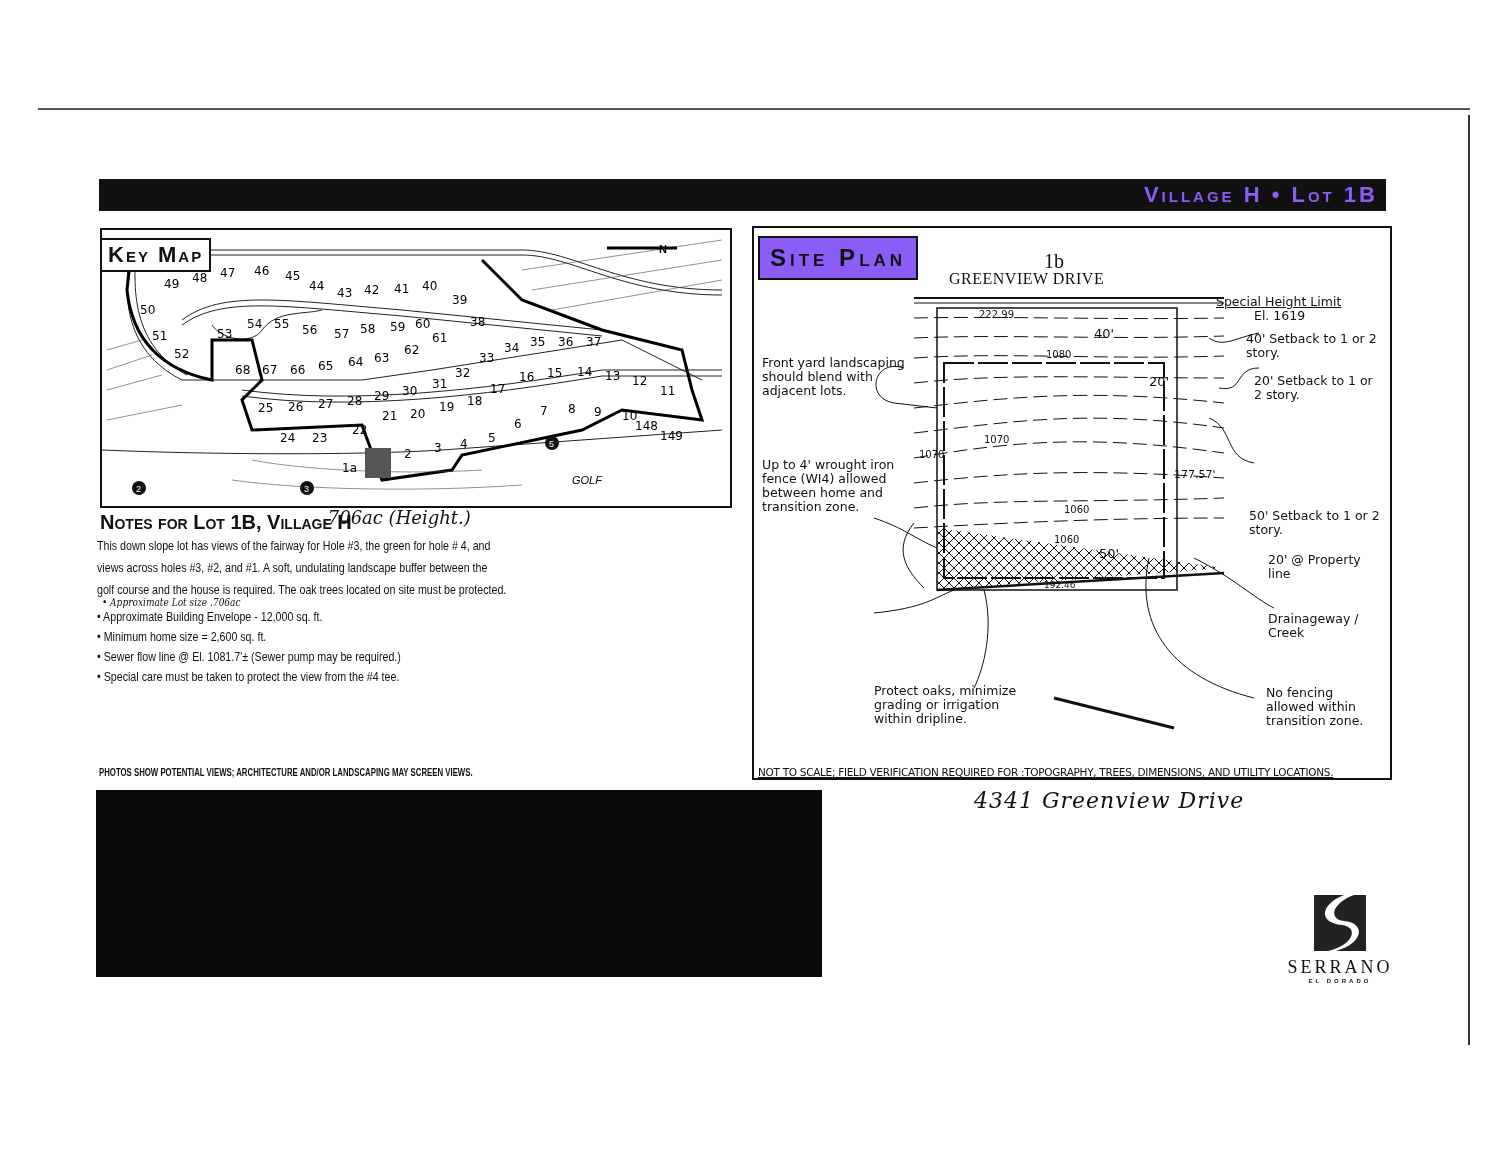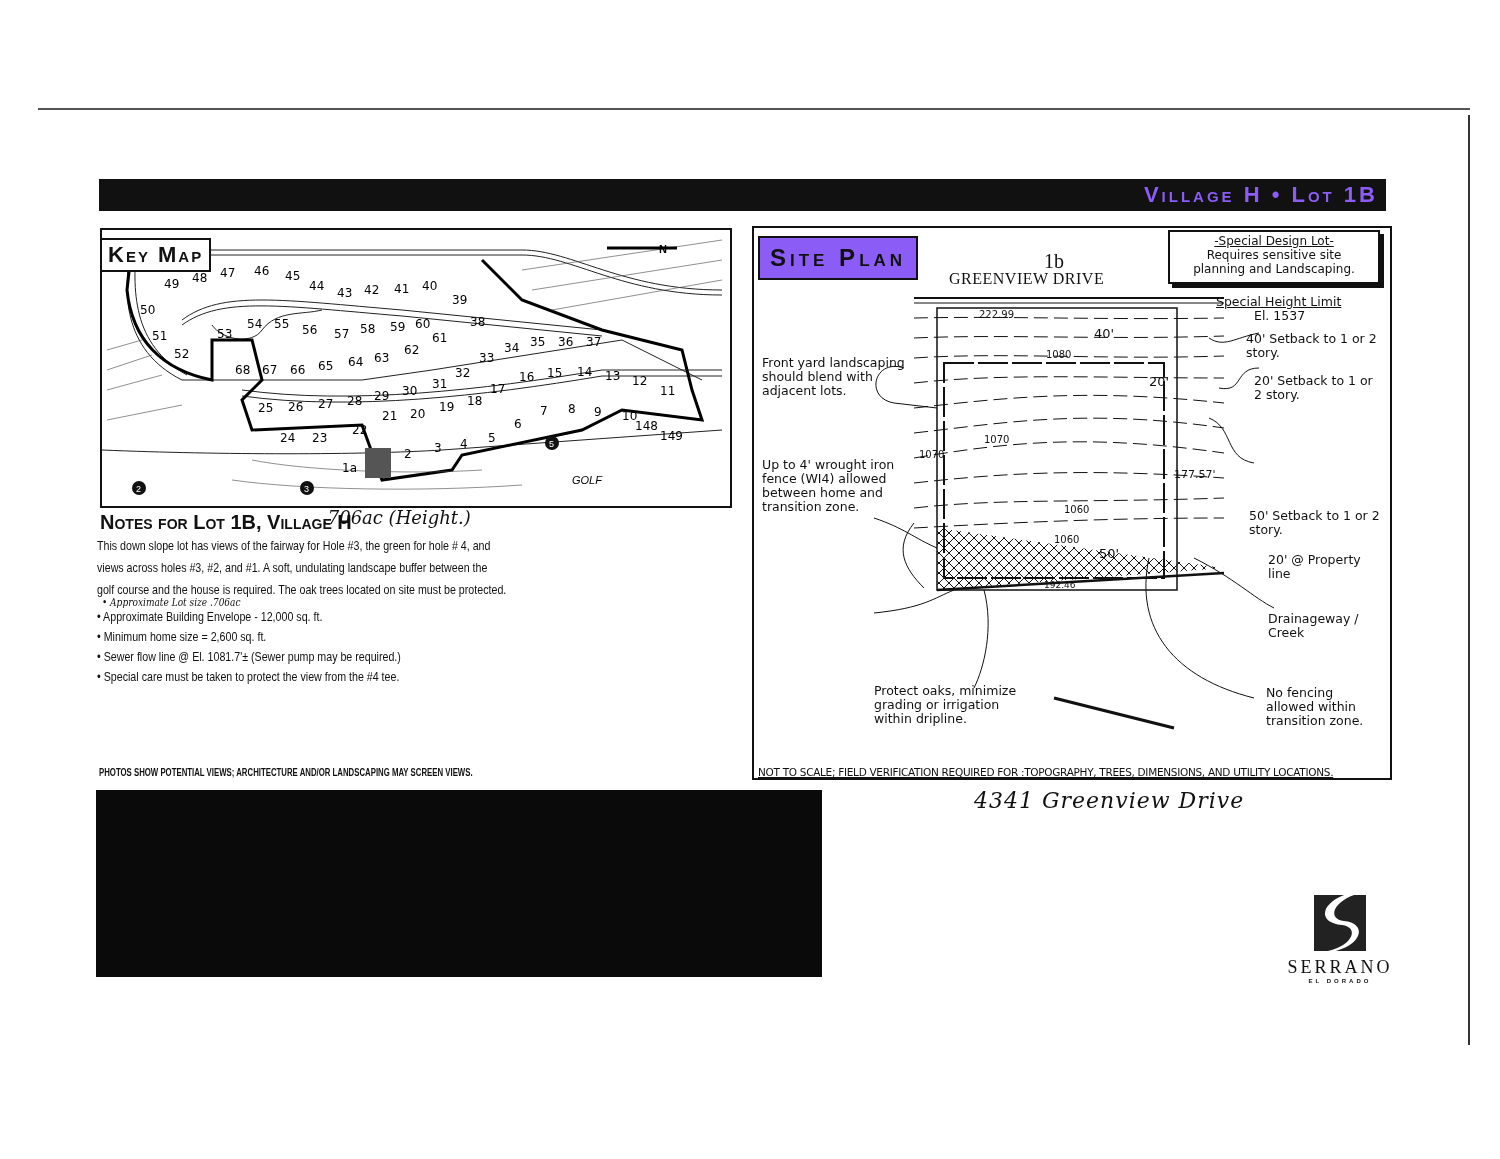--- a/index.html
+++ b/index.html
@@ -169,25 +169,20 @@
   <div>• <span>Sewer flow line @ El. 1081.7'± (Sewer pump may be required.)</span></div>
   <div>• <span>Special care must be taken to protect the view from the #4 tee.</span></div>
 </div>
 <div class="abs photos-note">PHOTOS SHOW POTENTIAL VIEWS; ARCHITECTURE AND/OR LANDSCAPING MAY SCREEN VIEWS.</div>
 <div class="abs photo-block"></div>
 
 <div class="abs panel siteplan">
   <div class="abs sp-label">Site Plan</div>
   <div class="abs lot-label">1b</div>
   <div class="abs street">GREENVIEW DRIVE</div>
-  <div class="abs special-box">
-    <u>-Special Design Lot-</u>
-    <div>Requires sensitive site</div>
-    <div>planning and Landscaping.</div>
-  </div>
 
   <svg class="abs" style="left:0;top:0" width="636" height="550">
     <defs>
       <pattern id="hatch" width="10" height="10" patternUnits="userSpaceOnUse">
         <path d="M0 10 L10 0 M0 0 L10 10" stroke="#111" stroke-width="1"></path>
       </pattern>
     </defs>
     <g stroke="#111" fill="none">
       <path d="M160 70 L470 70" stroke-width="2"></path>
       <path d="M160 75 L470 75"></path>
@@ -232,21 +227,21 @@
       <text x="420" y="250" font-size="11">177.57'</text>
       <text x="290" y="360" font-size="9">192.46</text>
     </g>
   </svg>
 
   <div class="abs note" style="left:8px;top:128px;width:150px;">Front yard landscaping should blend with adjacent lots.</div>
   <div class="abs note" style="left:8px;top:230px;width:135px;">Up to 4' wrought iron fence (WI4) allowed between home and transition zone.</div>
   <div class="abs note" style="left:120px;top:456px;width:160px;">Protect oaks, minimize grading or irrigation within dripline.</div>
 
   <div class="abs note" style="left:462px;top:67px;text-decoration:underline;">Special Height Limit</div>
-  <div class="abs note" style="left:500px;top:81px;">El. 1537</div>
+  <div class="abs note" style="left:500px;top:81px;">El. 1619</div>
   <div class="abs note" style="left:492px;top:104px;width:135px;">40' Setback to 1 or 2 story.</div>
   <div class="abs note" style="left:500px;top:146px;width:130px;">20' Setback to 1 or 2 story.</div>
   <div class="abs note" style="left:495px;top:281px;width:135px;">50' Setback to 1 or 2 story.</div>
   <div class="abs note" style="left:514px;top:325px;width:118px;">20' @ Property line</div>
   <div class="abs note" style="left:514px;top:384px;width:118px;">Drainageway / Creek</div>
   <div class="abs note" style="left:512px;top:458px;width:118px;">No fencing allowed within transition zone.</div>
 </div>
 <div class="abs scale-note">NOT TO SCALE; FIELD VERIFICATION REQUIRED FOR :TOPOGRAPHY, TREES, DIMENSIONS, AND UTILITY LOCATIONS.</div>
 
 <div class="abs handwritten address">4341 Greenview Drive</div>

